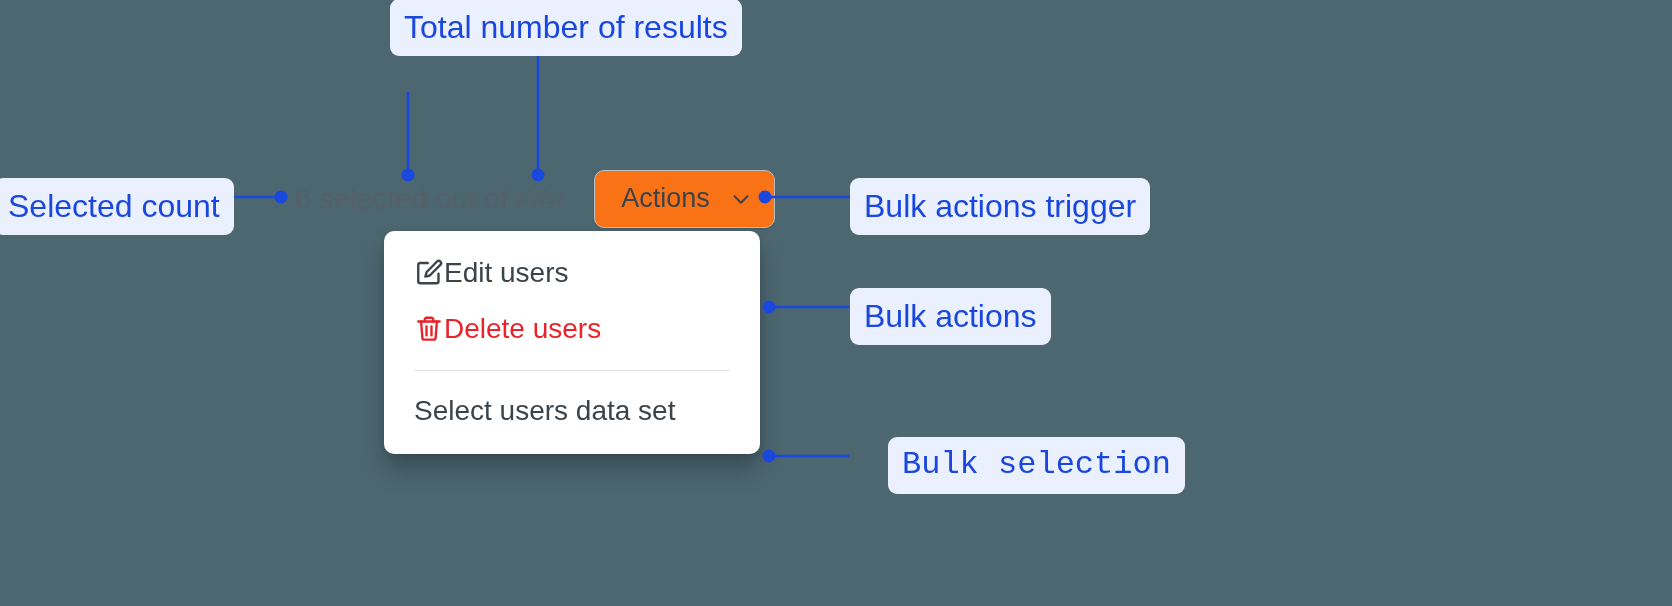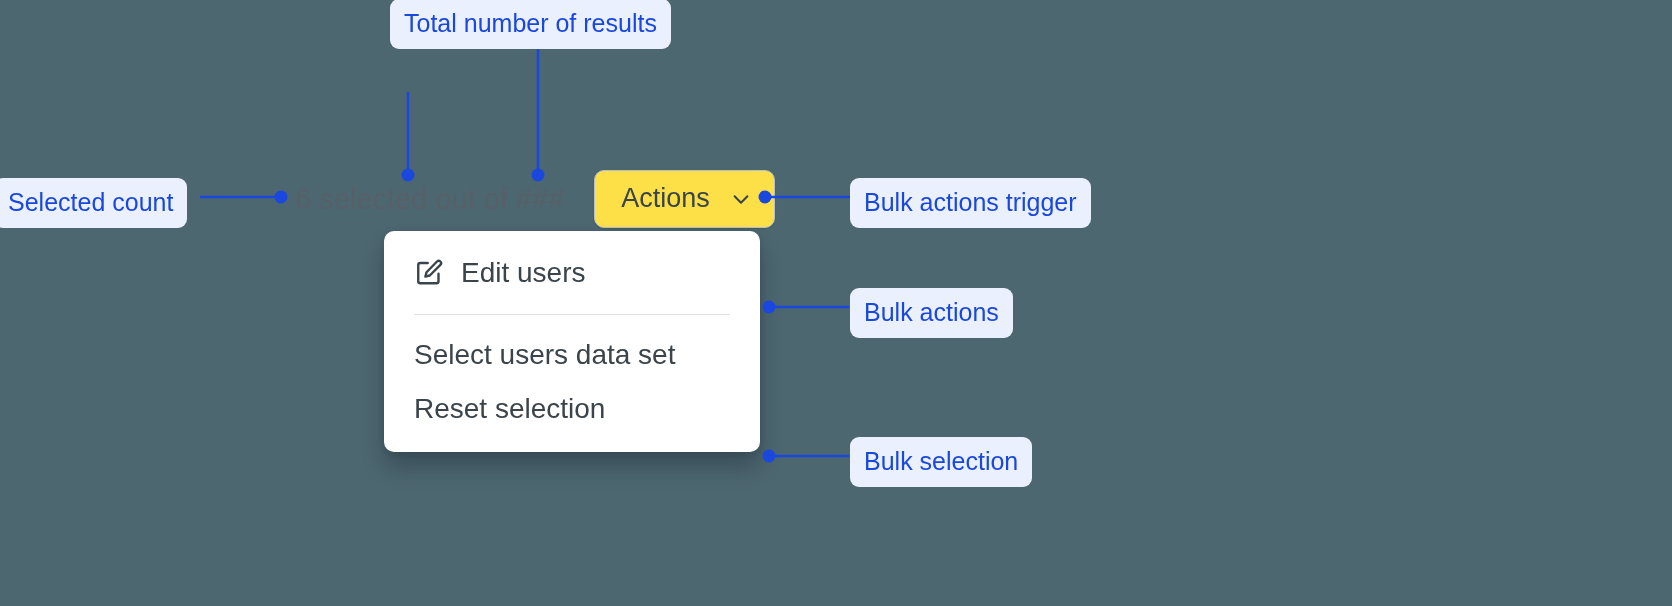--- a/index.html
+++ b/index.html
@@ -31,21 +31,21 @@
     width: 1672px;
     height: 606px;
     pointer-events: none;
   }
 
   
   .pill {
     position: absolute;
     background: #eaf0fe;
     color: #1a47dd;
-    font-size: 25px;
+    font-size: 32px;
     line-height: 1;
     font-family: "Liberation Sans", sans-serif;
     border-radius: 9px;
     padding: 12px 14px 13px 14px;
     white-space: nowrap;
   }
 
   
   #ui-region {
     position: absolute;
@@ -67,21 +67,21 @@
     font-size: 29px;
     line-height: 1;
     font-family: "Liberation Sans", sans-serif;
     white-space: nowrap;
   }
 
   .actions-button {
     display: inline-flex;
     align-items: center;
     gap: 20px;
-    background: #fde047;
+    background: #f97316;
     border: 1px solid #b9c0c4;
     border-radius: 10px;
     padding: 14px 22px 15px 26px;
     box-shadow: 0 1px 2px rgba(20,34,45,0.18);
     cursor: pointer;
   }
   .actions-button .label {
     font-size: 27px;
     line-height: 1;
     color: #3b444b;
@@ -104,21 +104,21 @@
     background: #ffffff;
     border-radius: 10px;
     box-shadow: 0 16px 22px rgba(18,28,38,0.30), 0 2px 6px rgba(18,28,38,0.14);
     padding: 14px 0 16px 0;
     box-sizing: border-box;
   }
 
   .menu-item {
     display: flex;
     align-items: center;
-    gap: 17px;
+    gap: 0;
     padding: 13px 30px 13px 30px;
     cursor: pointer;
   }
   .menu-item .mi-icon {
     width: 30px;
     height: 30px;
     display: inline-flex;
     align-items: center;
     justify-content: center;
     flex: 0 0 30px;
@@ -165,30 +165,39 @@
       <div class="menu-item">
         <span class="mi-icon">
           <svg width="30" height="30" viewBox="0 0 24 24" fill="none" stroke="#3b444b" stroke-width="1.9" stroke-linecap="round" stroke-linejoin="round">
             <path d="M11 4H5a1.6 1.6 0 0 0-1.6 1.6v13A1.6 1.6 0 0 0 5 20.2h13a1.6 1.6 0 0 0 1.6-1.6v-6"></path>
             <path d="M18.4 2.8a1.9 1.9 0 0 1 2.7 2.7L12.6 14l-3.5.9.9-3.5z"></path>
           </svg>
         </span>
         <span class="mi-label">Edit users</span>
       </div>
 
+      <div class="menu-item danger">
+        <span class="mi-icon">
+          <svg width="30" height="30" viewBox="0 0 24 24" fill="none" stroke="#e8232a" stroke-width="1.9" stroke-linecap="round" stroke-linejoin="round">
+            <polyline points="3.5,6 20.5,6"></polyline>
+            <path d="M8.6 6V4.4A1.4 1.4 0 0 1 10 3h4a1.4 1.4 0 0 1 1.4 1.4V6"></path>
+            <path d="M5.7 6l1 13.1A1.5 1.5 0 0 0 8.2 20.5h7.6a1.5 1.5 0 0 0 1.5-1.4L18.3 6"></path>
+            <line x1="10" y1="10" x2="10" y2="17"></line>
+            <line x1="14" y1="10" x2="14" y2="17"></line>
+          </svg>
+        </span>
+        <span class="mi-label">Delete users</span>
+      </div>
 
       <div class="menu-sep"></div>
 
       <div class="menu-item no-icon">
         <span class="mi-label">Select users data set</span>
       </div>
 
-      <div class="menu-item no-icon">
-        <span class="mi-label">Reset selection</span>
-      </div>
 
     </div>
   </div>
 
   <svg id="connectors" viewBox="0 0 1672 606" width="1672" height="606">
     <g stroke="#1a47dd" stroke-width="2.6" fill="#1a47dd">
 
       <line x1="538" y1="40" x2="538" y2="173"></line>
       <circle cx="538" cy="175" r="6.5" stroke="none"></circle>
 
@@ -211,15 +220,15 @@
 
   <div class="pill" style="left:390px; top:-1px;">Total number of results</div>
 
 
   <div class="pill" style="left:-6px; top:178px;">Selected count</div>
 
   <div class="pill" style="left:850px; top:288px;">Bulk actions</div>
 
   <div class="pill" style="left:850px; top:178px;">Bulk actions trigger</div>
 
-  <div class="pill" style="left:850px; top:437px;">Bulk selection</div>
+  <div class="pill" style="left:888px; top:437px;font-family:Liberation Mono, monospace;">Bulk selection</div>
 
 </div>
 
 </body></html>

